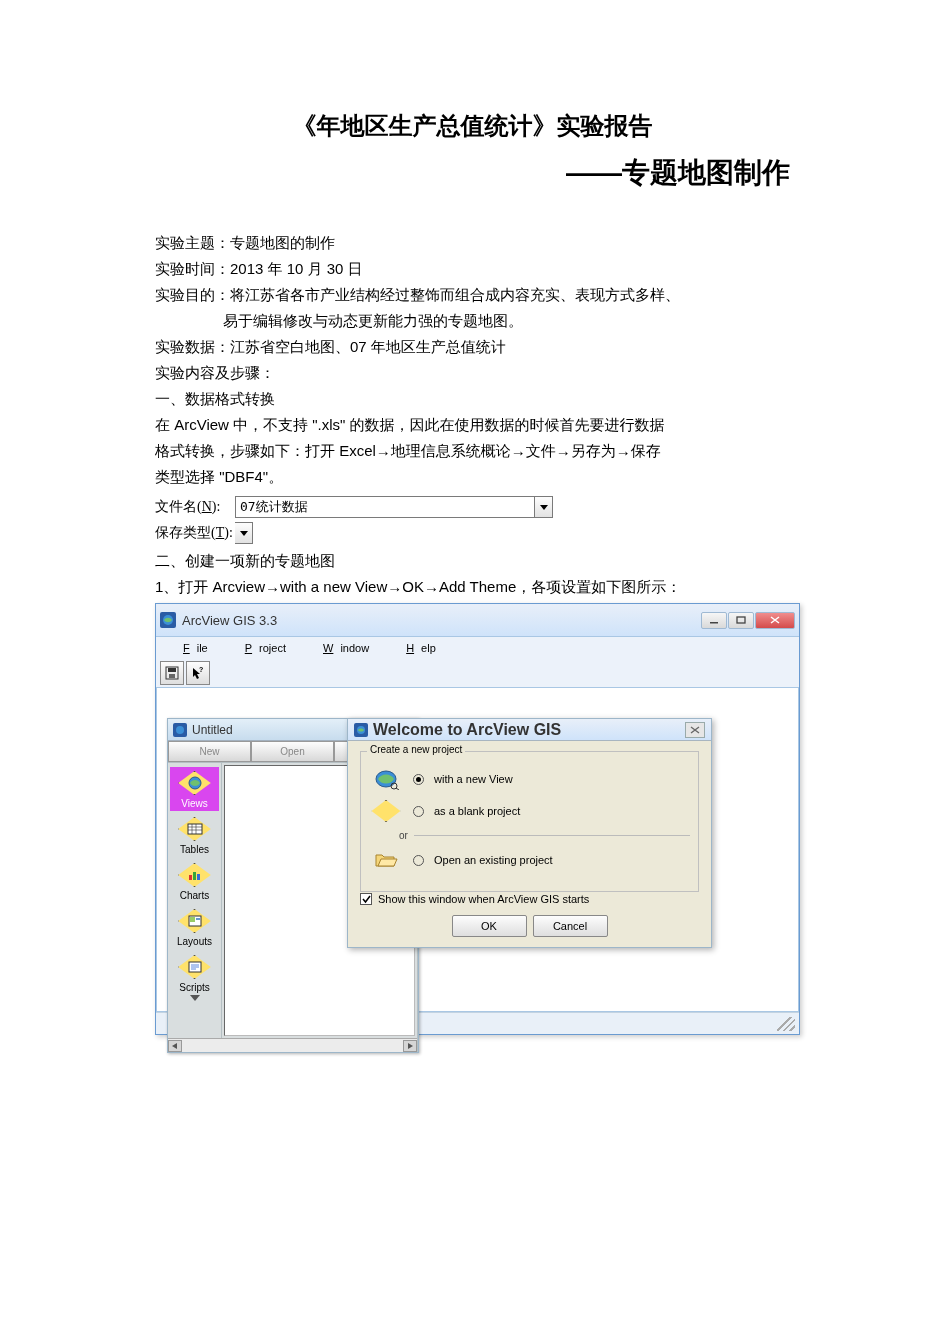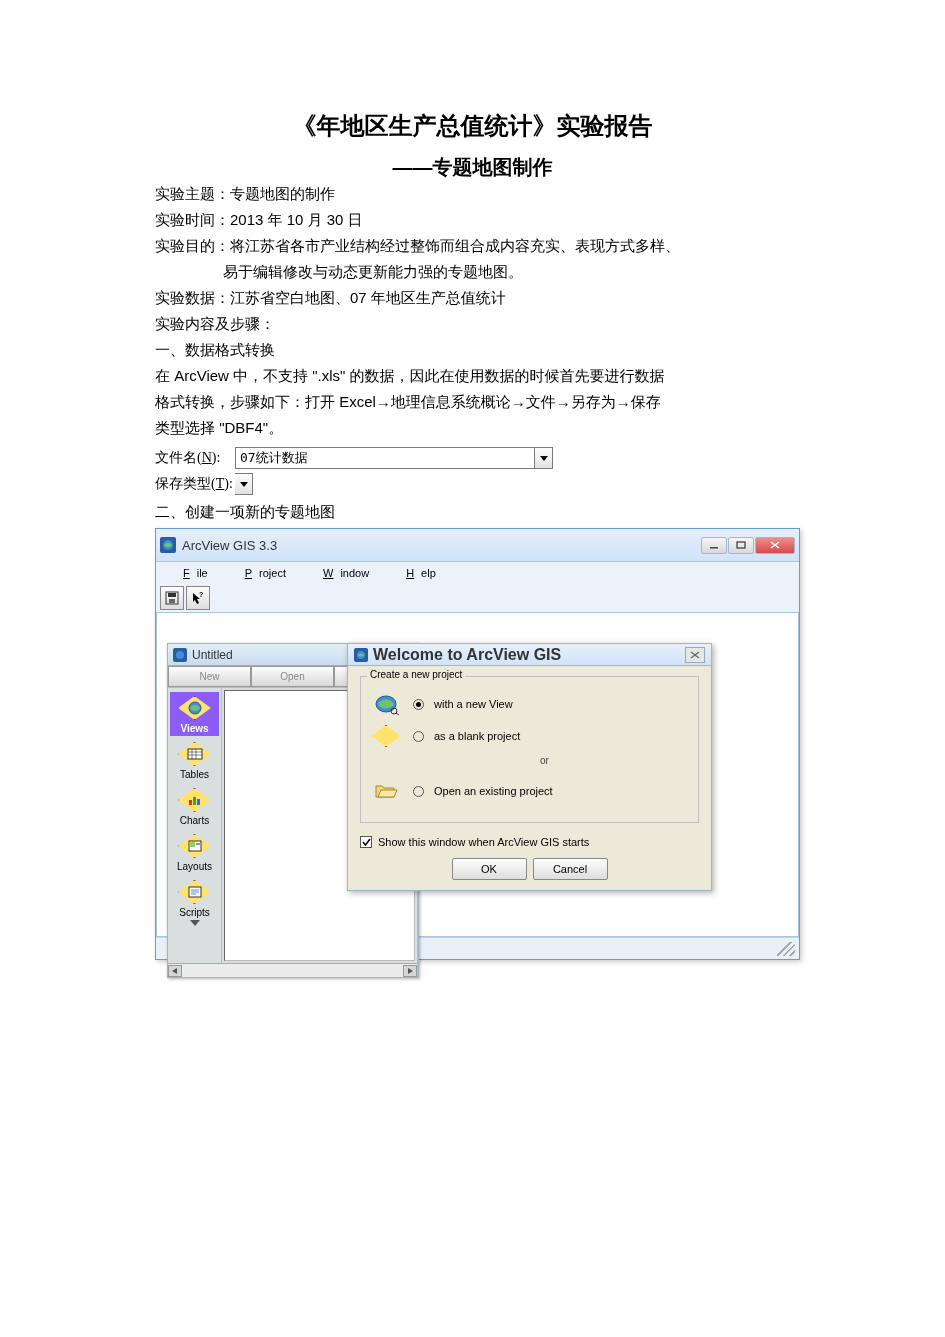--- a/index.html
+++ b/index.html
@@ -11,23 +11,24 @@
       color: #000;
       padding: 110px 155px 0 155px;
     }
     .title {
       text-align: center;
       font-size: 24px;
       font-weight: bold;
       margin-bottom: 12px;
     }
     .subtitle {
-      text-align: center;
-      font-size: 20px;
+      text-align: right;
+      font-size: 28px;
       font-weight: bold;
+      margin-bottom: 38px;
     }
     .body-text {
       font-size: 15px;
       line-height: 26px;
     }
     .body-text p { margin: 0; }
     .indent { text-indent: 68px; }
     
     .save-ui {
       margin-top: 6px;
@@ -169,21 +170,21 @@
       flex: 1; background: linear-gradient(#fdfdfd,#d8d8d8);
       border: 1px solid #999;
       display: flex; align-items: center; justify-content: center;
       font-size: 10px; color: #888;
     }
     .proj-icons { display: flex; flex-direction: column; gap: 2px; padding: 4px 2px; }
     .proj-icon-cell {
       display: flex; flex-direction: column; align-items: center; gap: 1px;
       padding: 2px 0;
     }
-    .proj-icon-cell.active { background: #8b5cf6; color: #fff; font-weight: bold; }
+    .proj-icon-cell.active { background: #d946ef; color: #fff; }
     .proj-icon-glyph {
       width: 36px; height: 28px; display: flex; align-items: center; justify-content: center;
     }
     .rhombus {
       width: 34px; height: 24px; position: relative;
     }
     .rhombus::before {
       content: ""; position: absolute; inset: 0;
       background: var(--bg, #fff);
       clip-path: polygon(50% 0, 98% 50%, 50% 100%, 2% 50%);
@@ -246,24 +247,24 @@
       width: 34px; height: 26px; display: flex; align-items: center; justify-content: center;
     }
     .radio {
       width: 11px; height: 11px; border: 1px solid #555; border-radius: 50%;
       display: inline-flex; align-items: center; justify-content: center;
     }
     .radio .dot { width: 5px; height: 5px; background: #000; border-radius: 50%; }
     .or-row {
       display: flex; align-items: center; gap: 6px;
       margin: 4px 0 4px 30px;
-      font-size: 10px; color: #444; flex-direction: column;
+      font-size: 10px; color: #444;
     }
     .or-row .line { flex: 1; height: 1px; background: #bbb; }
-    .checkbox-row { display: flex; align-items: center; gap: 6px; margin-top: 13px; }
+    .checkbox-row { display: flex; align-items: center; gap: 6px; margin-top: 1px; }
     .checkbox {
       width: 12px; height: 12px; border: 1px solid #555; background: #fff;
       display: inline-flex; align-items: center; justify-content: center;
     }
     .checkbox svg { width: 9px; height: 9px; }
     .dialog-btns { display: flex; gap: 6px; justify-content: center; margin-top: 10px; }
     .dbtn {
       min-width: 75px; height: 22px;
       background: linear-gradient(#fdfdfd,#dedede);
       border: 1px solid #888; border-radius: 2px;
@@ -319,20 +320,21 @@
     <div class="save-dd">
       <svg viewBox="0 0 8 5">
           <path d="M0 0h8L4 5z"></path>
         </svg>
     </div>
   </div>
 </div>
 
 <div class="body-text">
   <p>二、创建一项新的专题地图</p>
+  <p>1、打开 Arcview→with a new View→OK→Add Theme，各项设置如下图所示：</p>
 </div>
 
 <div class="arcview-window">
   <div class="titlebar">
     <span class="app-icon">
       <svg viewBox="0 0 12 12">
           <circle cx="6" cy="6" r="5" fill="#3b8fd6"></circle>
           <path d="M2 6c2-3 6-3 8 0-2 3-6 3-8 0z" fill="#6fc06f"></path>
         </svg>
     </span>

